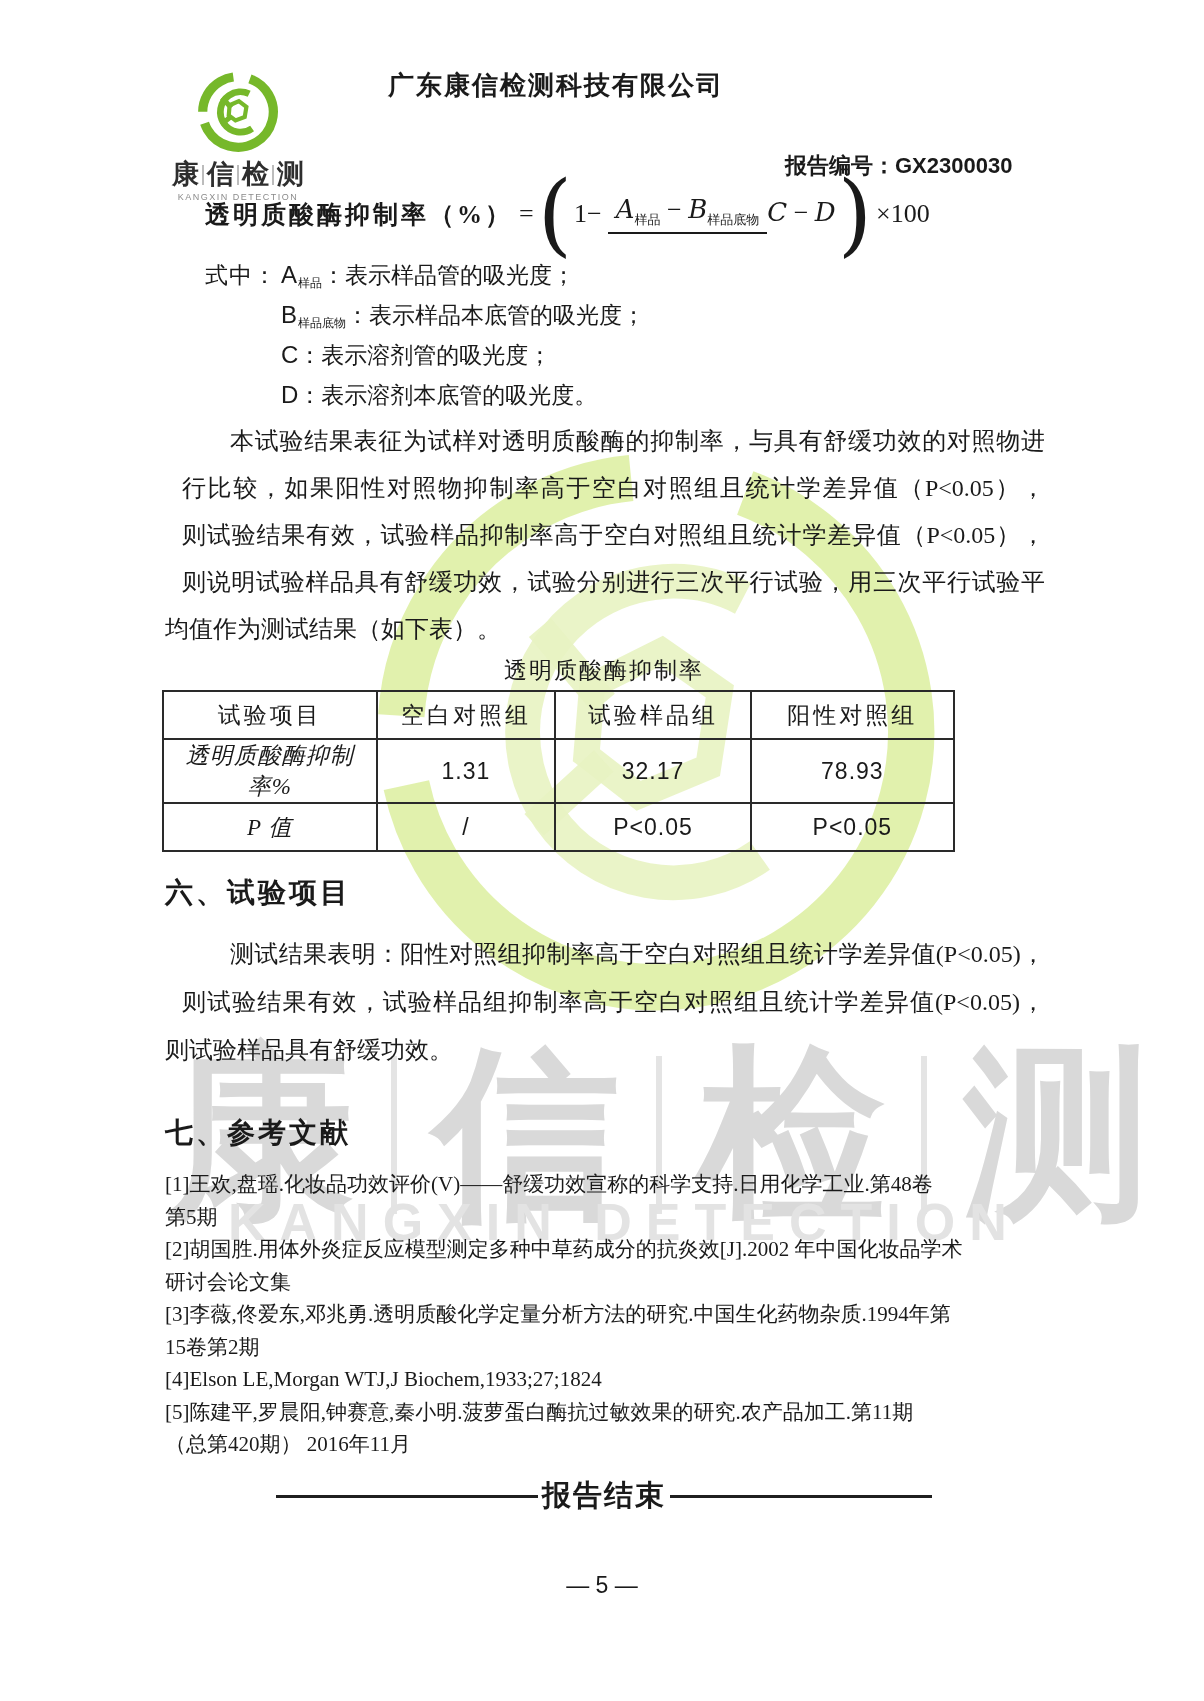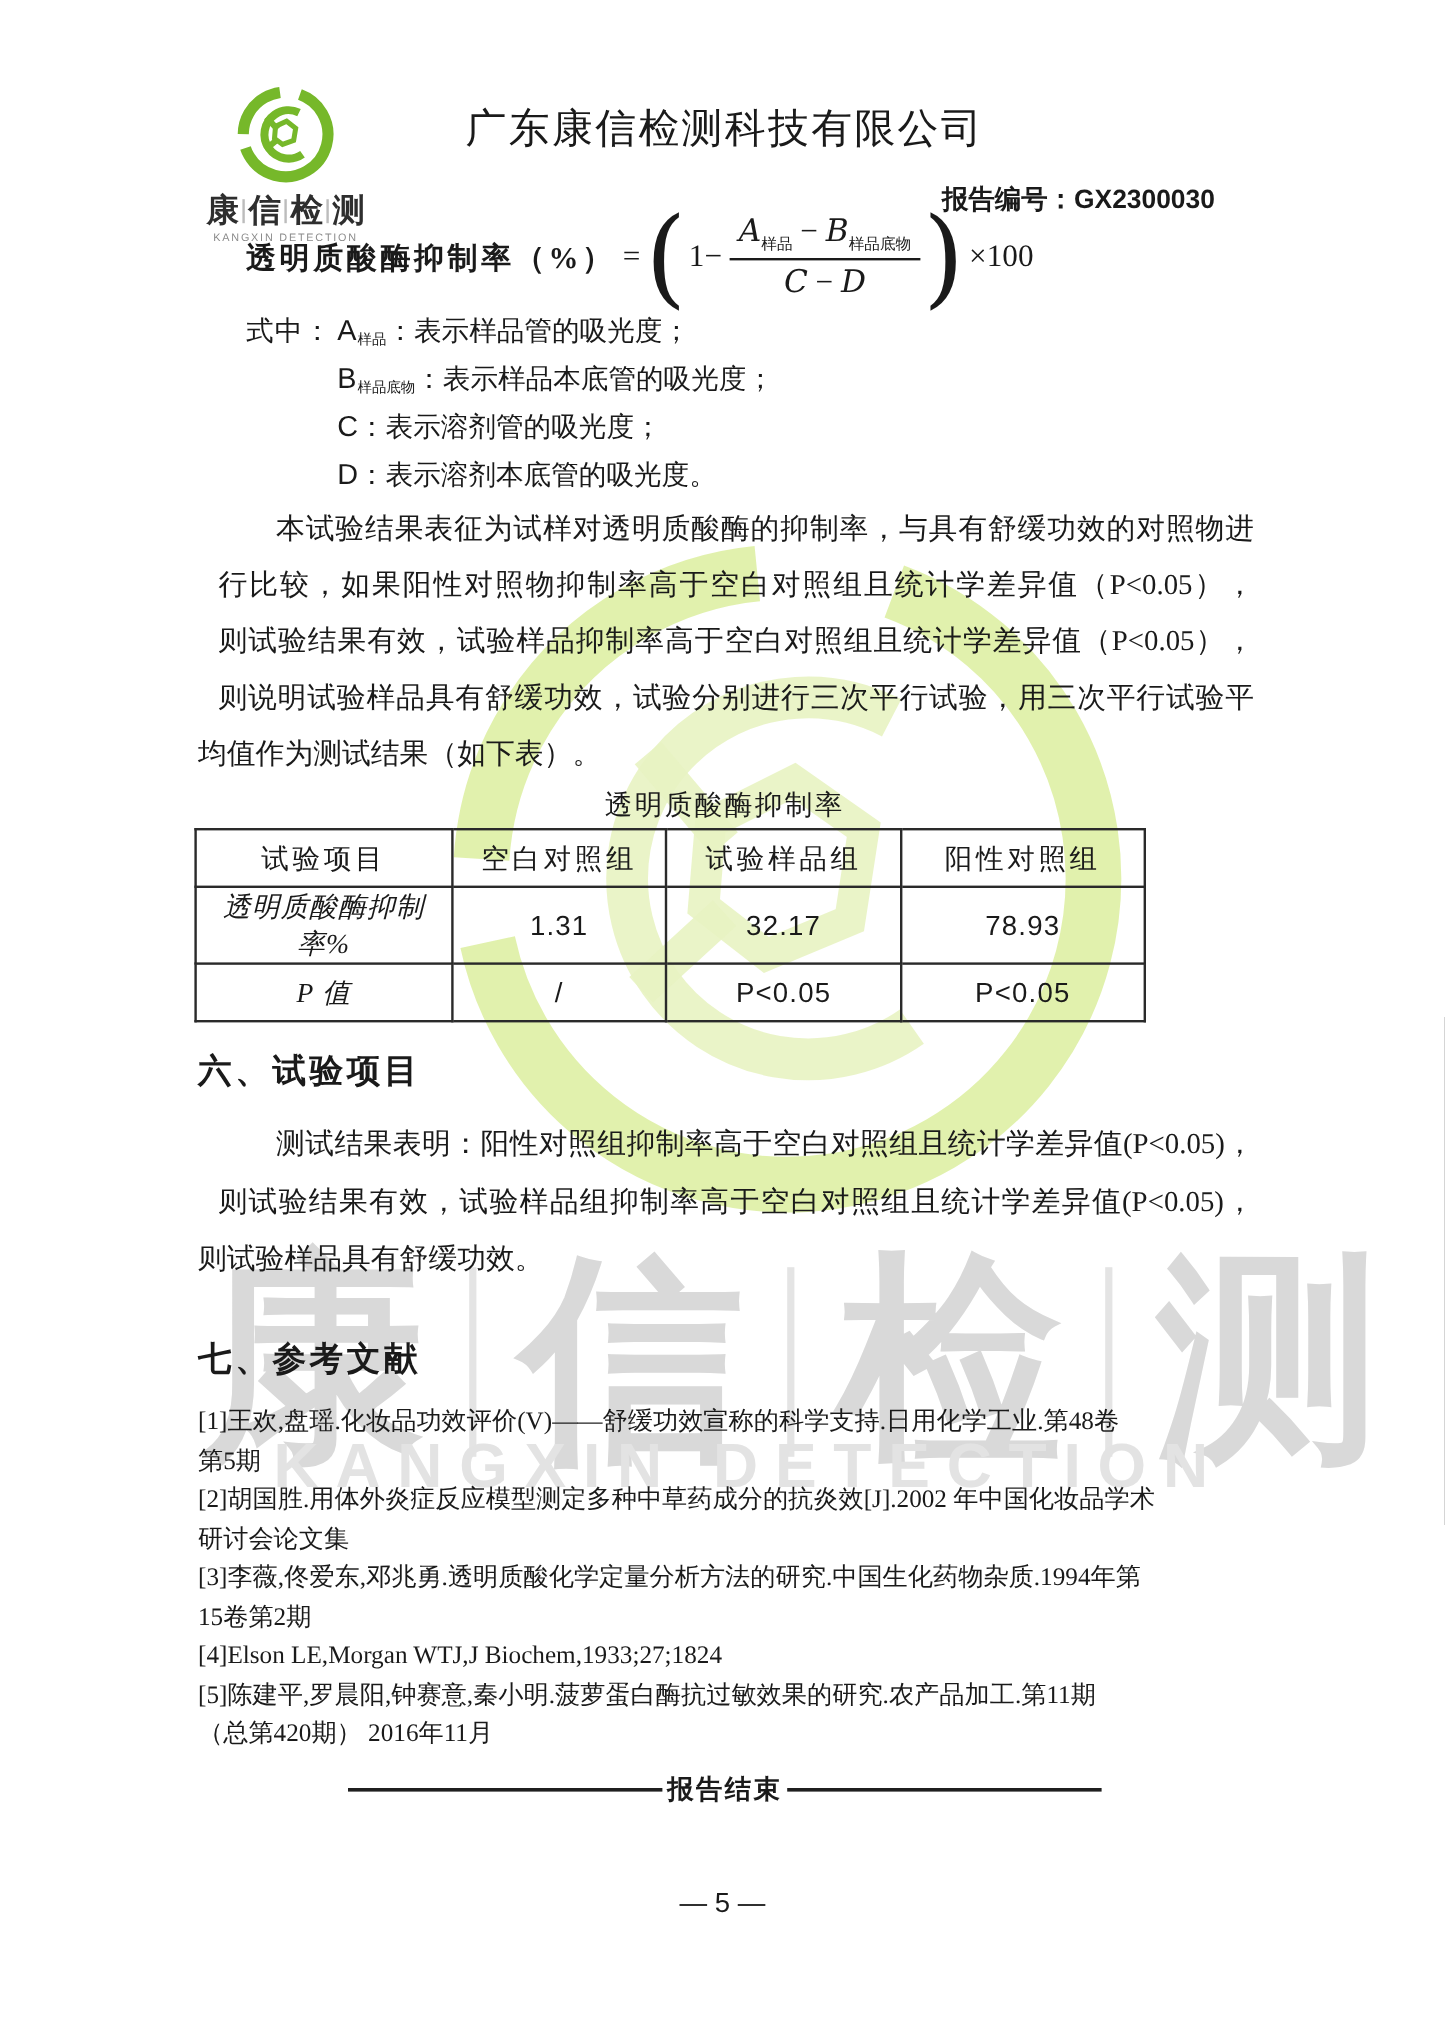--- a/index.html
+++ b/index.html
@@ -22,34 +22,34 @@
     font-family:"Liberation Sans", sans-serif; font-weight:700;
     font-size:52px; letter-spacing:14px; color:#e3e3e3; white-space:nowrap;
   }
   
   .logo { position:absolute; left:168px; top:70px; width:140px; text-align:center; z-index:1; }
   .logo-cn { display:flex; justify-content:center; align-items:center; margin-top:2px; }
   .logo-cn .ch { font-size:27px; font-weight:700; color:#2e2e2e; line-height:1.1; }
   .logo-cn .bar { width:2px; height:20px; background:#bcbcbc; margin:0 3px; }
   .logo-en { font-family:"Liberation Sans", sans-serif; font-size:9px; letter-spacing:1.5px; color:#8b8b8b; margin-top:2px; }
   .company-title {
-    position:absolute; left:388px; top:84px; z-index:1;
-    font-size:34px; font-weight:400; letter-spacing:2px; white-space:nowrap;
+    position:absolute; left:388px; top:68px; z-index:1;
+    font-size:26px; font-weight:700; letter-spacing:2px; white-space:nowrap;
   }
   .report-no { position:absolute; left:785px; top:151px; z-index:1; font-size:22px; font-weight:700; white-space:nowrap; }
   .report-no .num { font-family:"Liberation Sans", sans-serif; font-weight:700; }
   
   .formula { position:absolute; left:205px; top:172px; z-index:1; display:flex; align-items:center; height:84px; }
   .formula .lhs { font-size:25px; letter-spacing:3px;font-weight:bold; }
   .formula .eq { font-size:26px; margin:0 4px 0 6px; }
   .big-paren { font-size:88px; line-height:0.9; font-weight:400; color:#1a1a1a;
                display:inline-block; transform:scaleY(1.02); font-family:"DejaVu Serif", serif; }
   .inner { display:flex; align-items:center; margin:0 2px; }
   .one-minus { font-size:26px; margin-right:6px; }
-  .frac { display:inline-flex; flex-direction:column; text-align:center; font-size:26px; }
+  .frac { display:inline-flex; flex-direction:row; text-align:left; font-size:26px; }
   .frac .num { padding:0 8px 3px 8px; border-bottom:2px solid #1a1a1a; white-space:nowrap; }
   .frac .den { padding-top:3px; }
   .vari { font-style:italic; font-family:"DejaVu Serif", serif; }
   .frac sub { font-size:13px; font-style:normal; }
   .mult { font-size:26px; margin-left:4px; }
   
   .defs { position:absolute; left:205px; top:260px; z-index:1; font-size:23px; }
   .def-line { display:flex; align-items:baseline; height:40px; }
   .def-prefix { width:76px; letter-spacing:1px; }
   .def-sym { font-family:"Liberation Sans", sans-serif; font-weight:500; font-size:24px; }
@@ -74,21 +74,21 @@
   .h-seven { top:1114px; }
   .conclusion { position:absolute; left:165px; top:930px; width:880px; z-index:1; font-size:24px; }
   .conclusion .pline { line-height:48px; }
   .refs { position:absolute; left:165px; top:1168px; width:895px; z-index:1;
           font-size:21px; }
   .refs .rline { line-height:32.5px; white-space:nowrap; }
   
   .end-line { position:absolute; left:165px; top:1476px; width:878px; z-index:1;
               display:flex; align-items:center; justify-content:center; }
   .end-line .rule { height:3px; background:#1f1f1f; width:262px; }
-  .end-line .end-text { font-size:22px; font-weight:700; letter-spacing:2px; margin:0 4px; }
+  .end-line .end-text { font-size:29px; font-weight:700; letter-spacing:2px; margin:0 4px; }
   .page-num { position:absolute; left:0; top:1572px; width:1204px; z-index:1;
               text-align:center; font-size:23px; font-family:"Liberation Sans", sans-serif; }
 </style>
 </head>
 <body>
 
 <div class="page">
 
   <svg class="wm-ring" viewBox="0 0 100 100" aria-hidden="true">
     <g fill="none">

